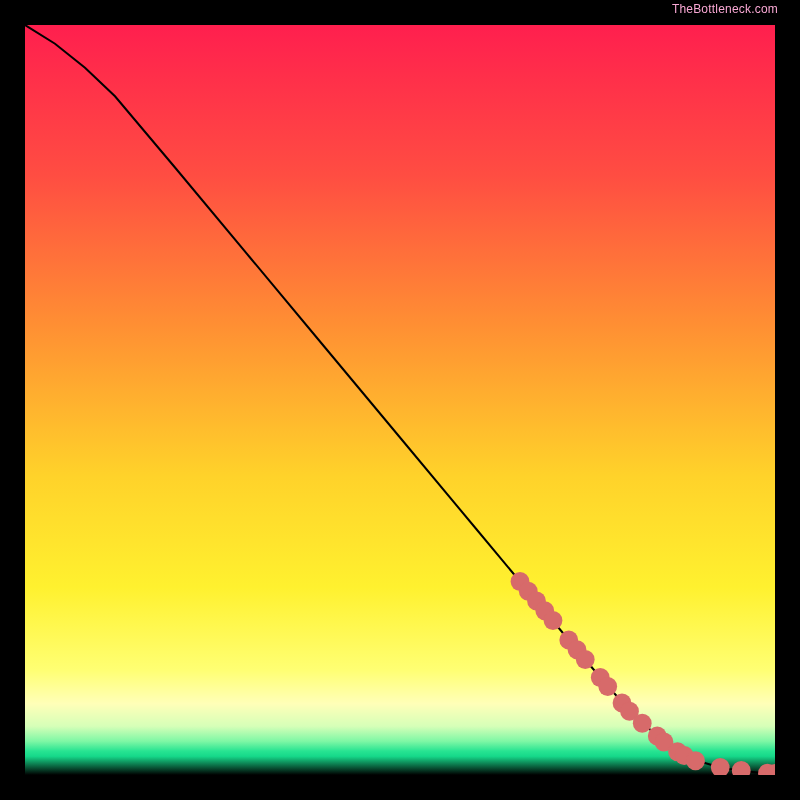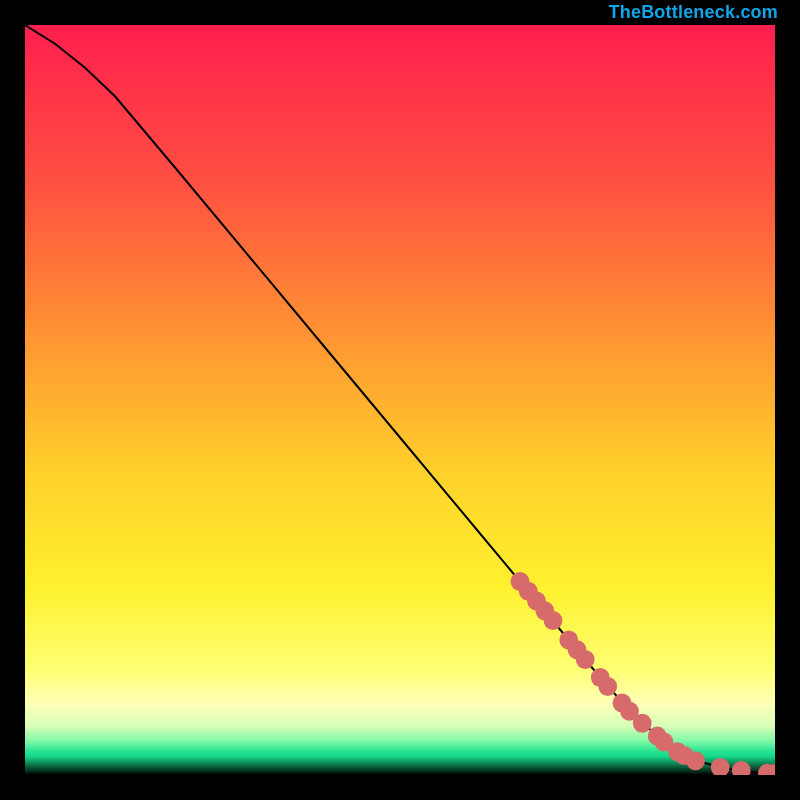--- a/index.html
+++ b/index.html
@@ -23,23 +23,23 @@
     left: 25px;
     top: 25px;
     width: 750px;
     height: 750px;
   }
   .watermark {
     position: absolute;
     top: 2px;
     right: 22px;
     font-family: Arial, Helvetica, sans-serif;
-    font-size: 18px;
-    font-weight: 700;
-    color: #0ea5e9;
+    font-size: 12px;
+    font-weight: 400;
+    color: #f9a8d4;
     letter-spacing: 0.2px;
   }
   svg { display: block; }
 </style>
 </head>
 <body>
 
 <div class="frame">
   <div class="plot">
     <svg id="chart-svg" width="750" height="750" viewBox="0 0 750 750">

